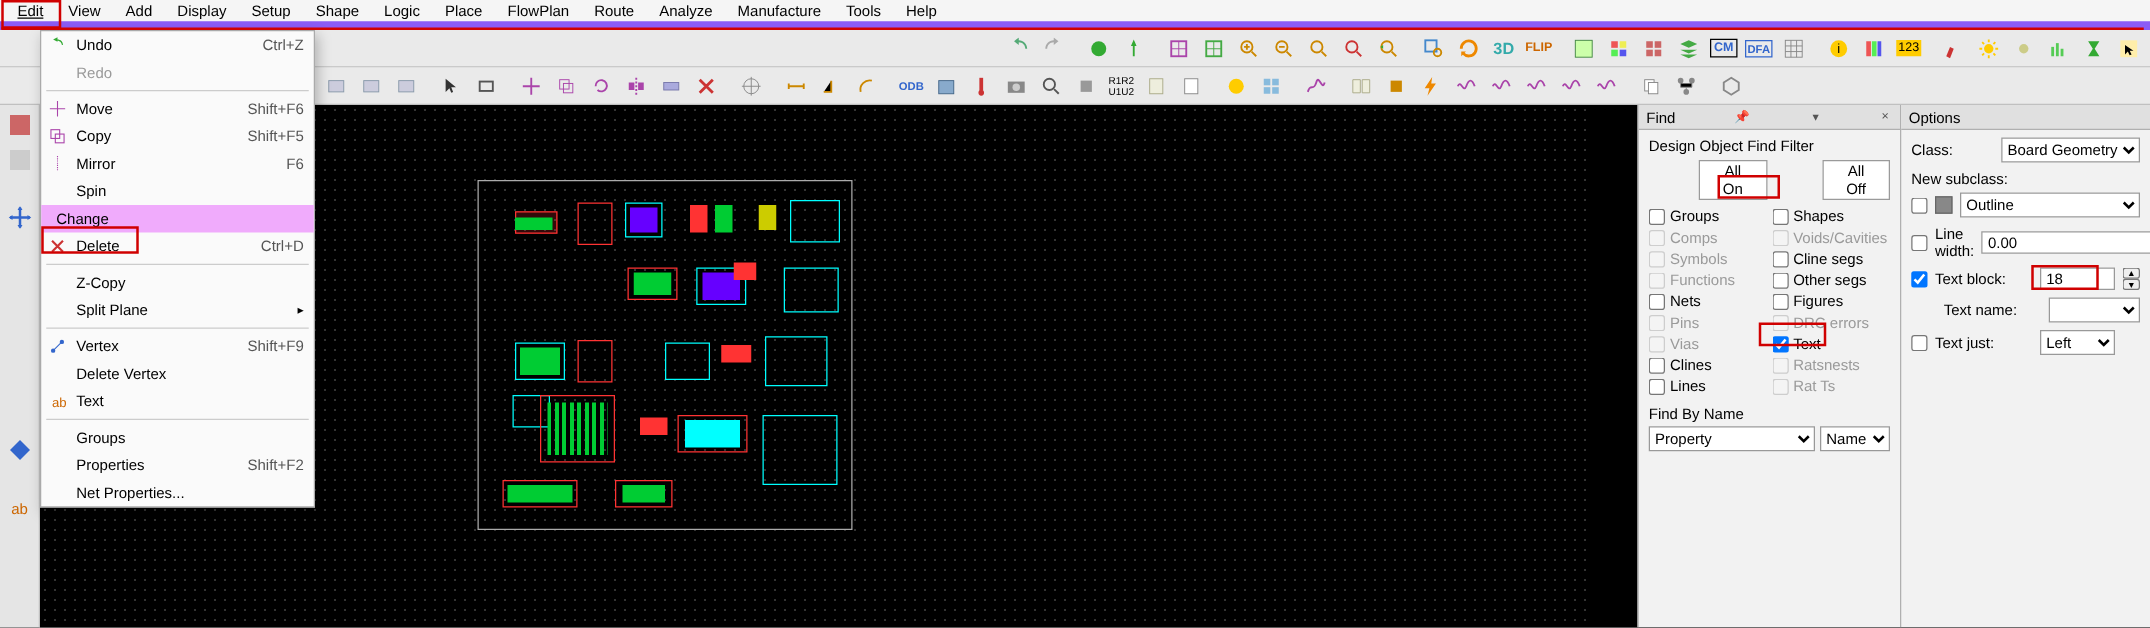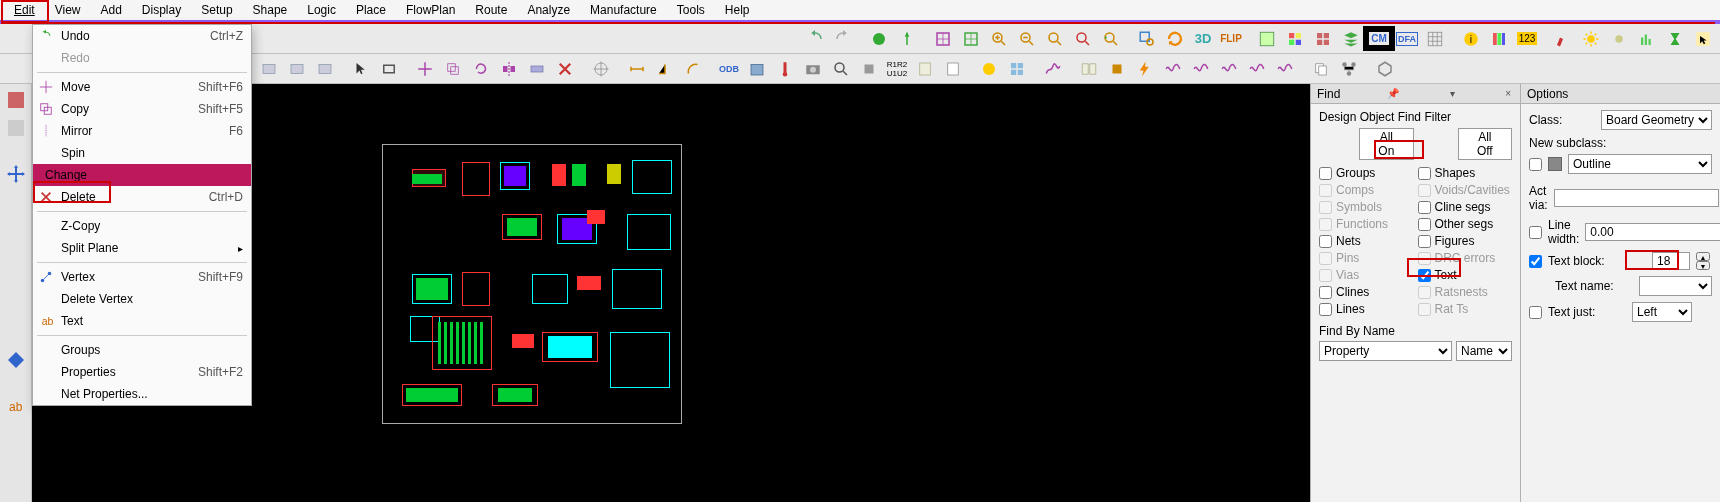--- a/index.html
+++ b/index.html
@@ -1,18 +1,18 @@
 <!DOCTYPE html>
 <html><head>
 <meta charset="utf-8">
 <style>
   * { box-sizing: border-box; margin: 0; padding: 0; }
   body { font-family: "Segoe UI", Tahoma, sans-serif; font-size: 12px; background: #f0f0f0; color: #000; width: 1720px; height: 502px; overflow: hidden; position: relative; }
 
-  .menubar { display: flex; align-items: center; height: 24px; background: #f5f5f5; border-bottom: 4px solid #8b5cf6; padding: 0 4px; }
+  .menubar { display: flex; align-items: center; height: 24px; background: #f5f5f5; border-bottom: 7px solid #8b5cf6; padding: 0 4px; }
   .menu-item { padding: 2px 10px; cursor: default; }
   .menu-underline { text-decoration: underline; }
 
   .red-box { border: 2px solid #d00000; position: absolute; pointer-events: none; z-index: 500; }
 
   .toolbar-row { display: flex; align-items: center; height: 30px; background: #eaeaea; border-bottom: 1px solid #c0c0c0; padding: 0 4px; gap: 2px; }
   .tool-btn { width: 26px; height: 26px; display: flex; align-items: center; justify-content: center; border: 1px solid transparent; border-radius: 2px; cursor: pointer; }
   .tool-sep { width: 6px; }
   .icon-svg { width: 18px; height: 18px; }
 
@@ -23,21 +23,21 @@
   .canvas-zone { flex: 1; position: relative; background: #000; overflow: hidden; display: flex; gap: 40px; }
   .canvas-inner { flex: 1; position: relative; }
   .dotgrid { position: absolute; inset: 0; background-image: radial-gradient(#333 0.7px, transparent 0.7px); background-size: 8px 8px; }
   .board-outline { position: absolute; left: 350px; top: 60px; width: 300px; height: 280px; border: 1px solid #aaa; }
 
   .pcbshape { position: absolute; }
 
   
   .dropdown { position: absolute; left: 32px; top: 24px; width: 220px; background: #fafafa; border: 1px solid #aaa; box-shadow: 2px 4px 10px rgba(0,0,0,.25); z-index: 400; text-align: center; }
   .dd-row { display: flex; align-items: center; height: 22px; padding: 0 8px 0 28px; position: relative; cursor: default; }
-  .dd-row.highlight { background: #be185d; padding-left: 12px; }
+  .dd-row.highlight { background: #f0abfc; padding-left: 12px; }
   .dd-row.disabled { color: #9a9a9a; }
   .dd-shortcut { margin-left: auto; color: #555; }
   .dd-sep { height: 1px; background: #ccc; margin: 3px 4px; }
   .dd-submenu-ind::after { content: "▸"; position: absolute; right: 8px; font-size: 10px; }
   .dd-icon { position: absolute; left: 6px; width: 14px; height: 14px; }
 
   
   .right-panels { display: flex; }
   .panel { background: #f2f2f2; border-left: 1px solid #b0b0b0; display: flex; flex-direction: column; }
   .panel-header { display: flex; align-items: center; height: 20px; background: #e0e0e0; border-bottom: 1px solid #b0b0b0; padding: 0 6px; font-weight: 400; }
@@ -191,21 +191,21 @@
         <rect x="4" y="13" width="7" height="7" fill="#c66"></rect>
         <rect x="13" y="13" width="7" height="7" fill="#c66"></rect>
       </svg>
     </div>
   <div class="tool-btn">
       <svg class="icon-svg" viewBox="0 0 24 24">
         <path fill="#4a4" d="M3 7l9-4 9 4-9 4z M3 13l9 4 9-4 M3 18l9 4 9-4"></path>
       </svg>
     </div>
   <div class="tool-btn">
-      <span style="font: bold 10px sans-serif; color:#36c; border:6px solid #000000; padding:1px 2px;">CM</span>
+      <span style="font: bold 10px sans-serif; color:#36c; border:1px solid #000000; padding:1px 2px;">CM</span>
     </div>
   <div class="tool-btn">
       <span style="font: bold 9px sans-serif; color:#36c; border:1px solid #36c; padding:1px 1px;">DFA</span>
     </div>
   <div class="tool-btn">
       <svg class="icon-svg" viewBox="0 0 24 24">
         <rect x="3" y="3" width="18" height="18" fill="none" stroke="#888"></rect>
         <path stroke="#888" d="M3 9h18M3 15h18M9 3v18M15 3v18"></path>
       </svg>
     </div>
@@ -737,34 +737,29 @@
           <div class="opt-row">
             <span class="opt-label">Class:</span>
             <select class="sel" style="flex:1;"><option>Board Geometry</option></select>
           </div>
           <div style="margin-bottom:4px;">New subclass:</div>
           <div class="opt-row">
             <input type="checkbox" style="">
             <div class="color-swatch" style="background:#888;"></div>
             <select class="sel" style="flex:1;"><option>Outline</option></select>
           </div>
-          <div class="opt-row" style="margin-top:10px;">
-            <span style="width:52px;">Act via:</span>
-            <input class="opt-input" value="" style="">
-
-          </div>
           <div class="opt-row">
             <input type="checkbox" style="">
             <span class="opt-label">Line width:</span>
             <input class="opt-input" value="0.00" style="">
           </div>
           <div class="opt-row">
             <input type="checkbox" checked="" style="">
             <span class="opt-label">Text block:</span>
-            <input class="opt-input" style="width: 38px; flex: 0 0 auto; margin-left: 20px;" value="18">
+            <input class="opt-input" style="width: 60px; flex: 0 0 auto;" value="18">
             <div style="display:flex;flex-direction:column;">
               <button style="font-size:7px;height:9px;width:14px;line-height:7px;">▲</button>
               <button style="font-size:7px;height:9px;width:14px;line-height:7px;">▼</button>
             </div>
           </div>
           <div class="red-box" style="position:absolute; margin-left:96px; margin-top:-26px; width:54px; height:20px;"></div>
           <div class="opt-row">
             <span style="width:20px;"></span>
             <span class="opt-label">Text name:</span>
             <select class="sel" style="flex:1;"><option></option></select>

